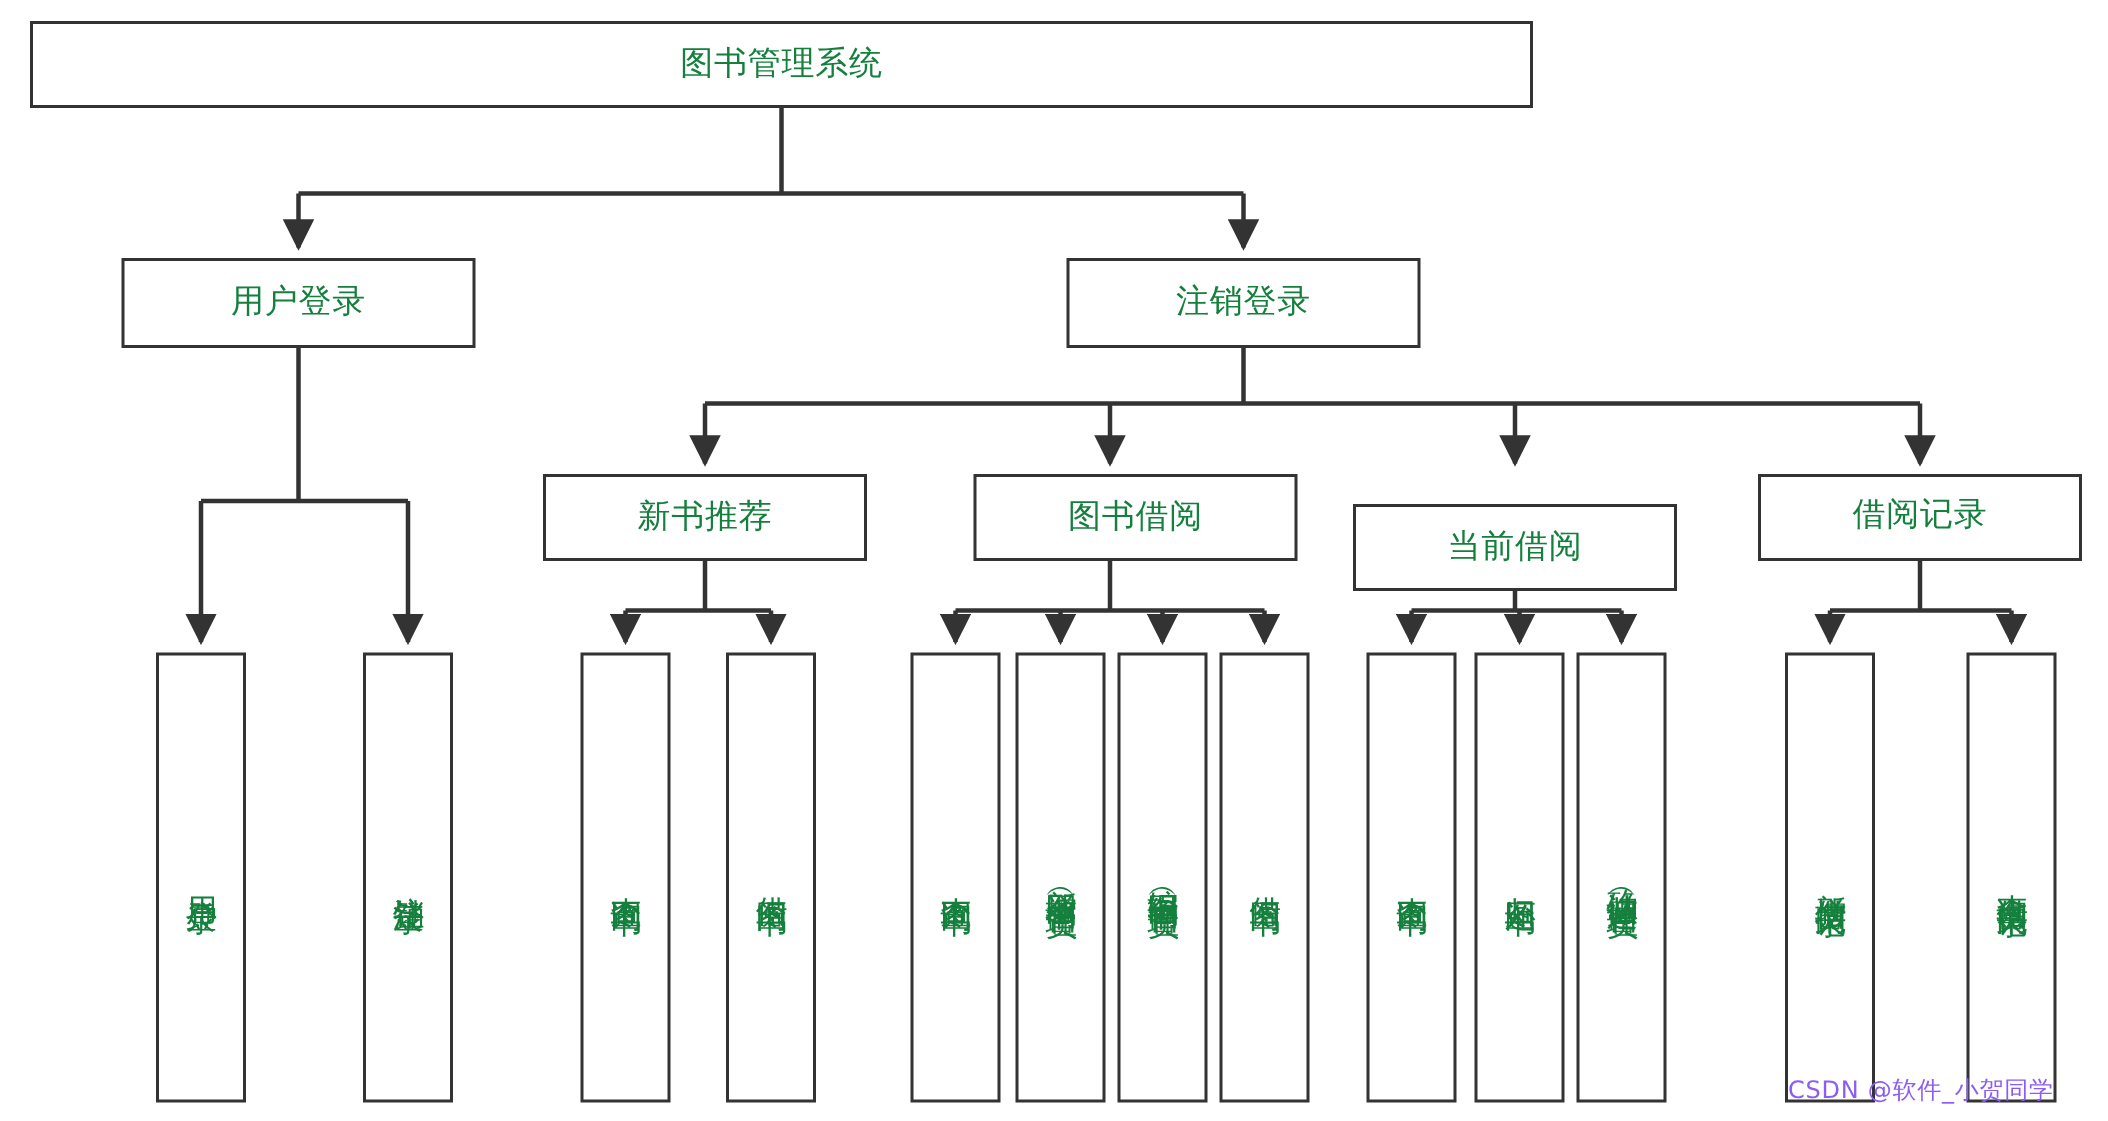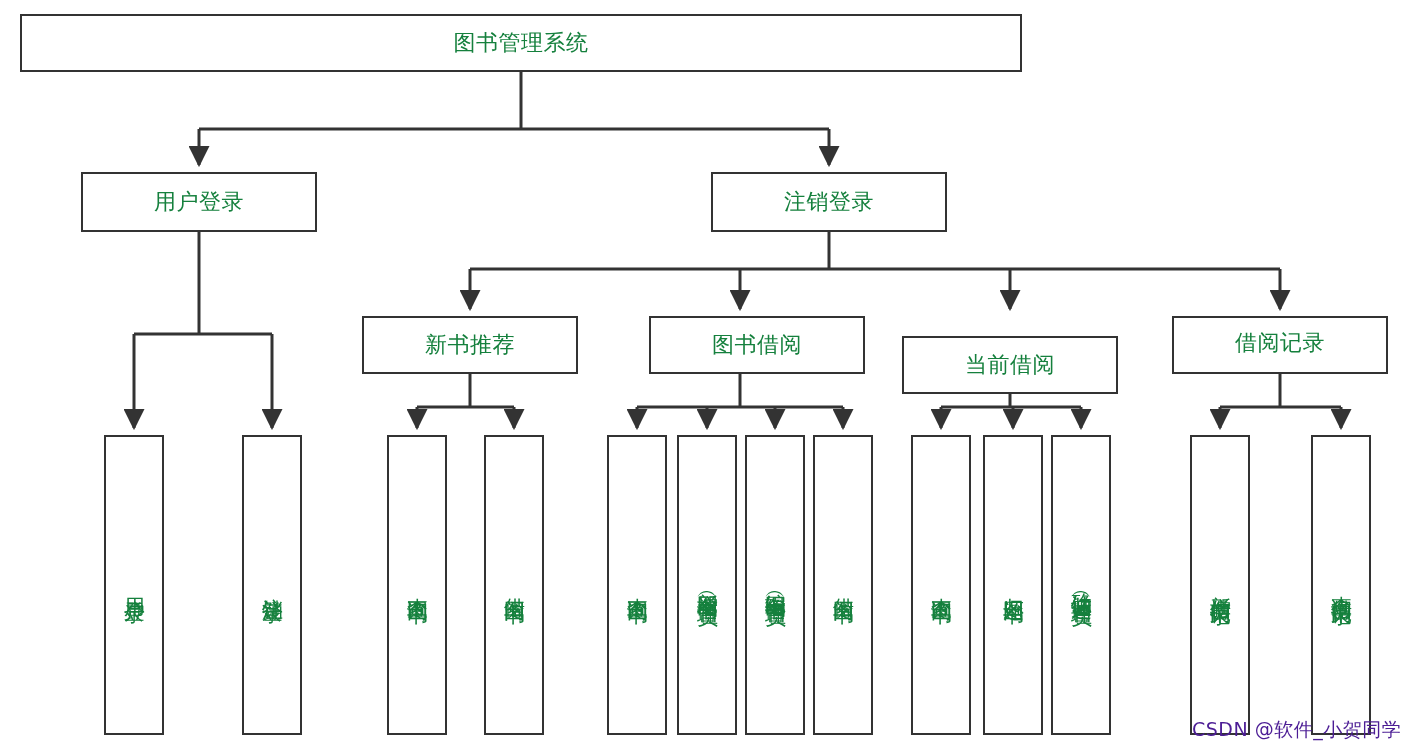--- a/index.html
+++ b/index.html
@@ -44,22 +44,22 @@
     writing-mode: vertical-rl;
     text-orientation: upright;
     font-size: 21px;
     line-height: 1.28;
     letter-spacing: 2px;
     white-space: nowrap;
   }
   .node-root  { border-width: 2px; }
   .watermark {
     position: absolute;
-    font-size: 19px;
-    color: #4c1d95;
+    font-size: 16px;
+    color: #8b5cf6;
     white-space: nowrap;
     letter-spacing: 0.5px;
     pointer-events: none;
   }
 </style>
 </head>
 <body>
 
 <div id="diagram-root">
 

